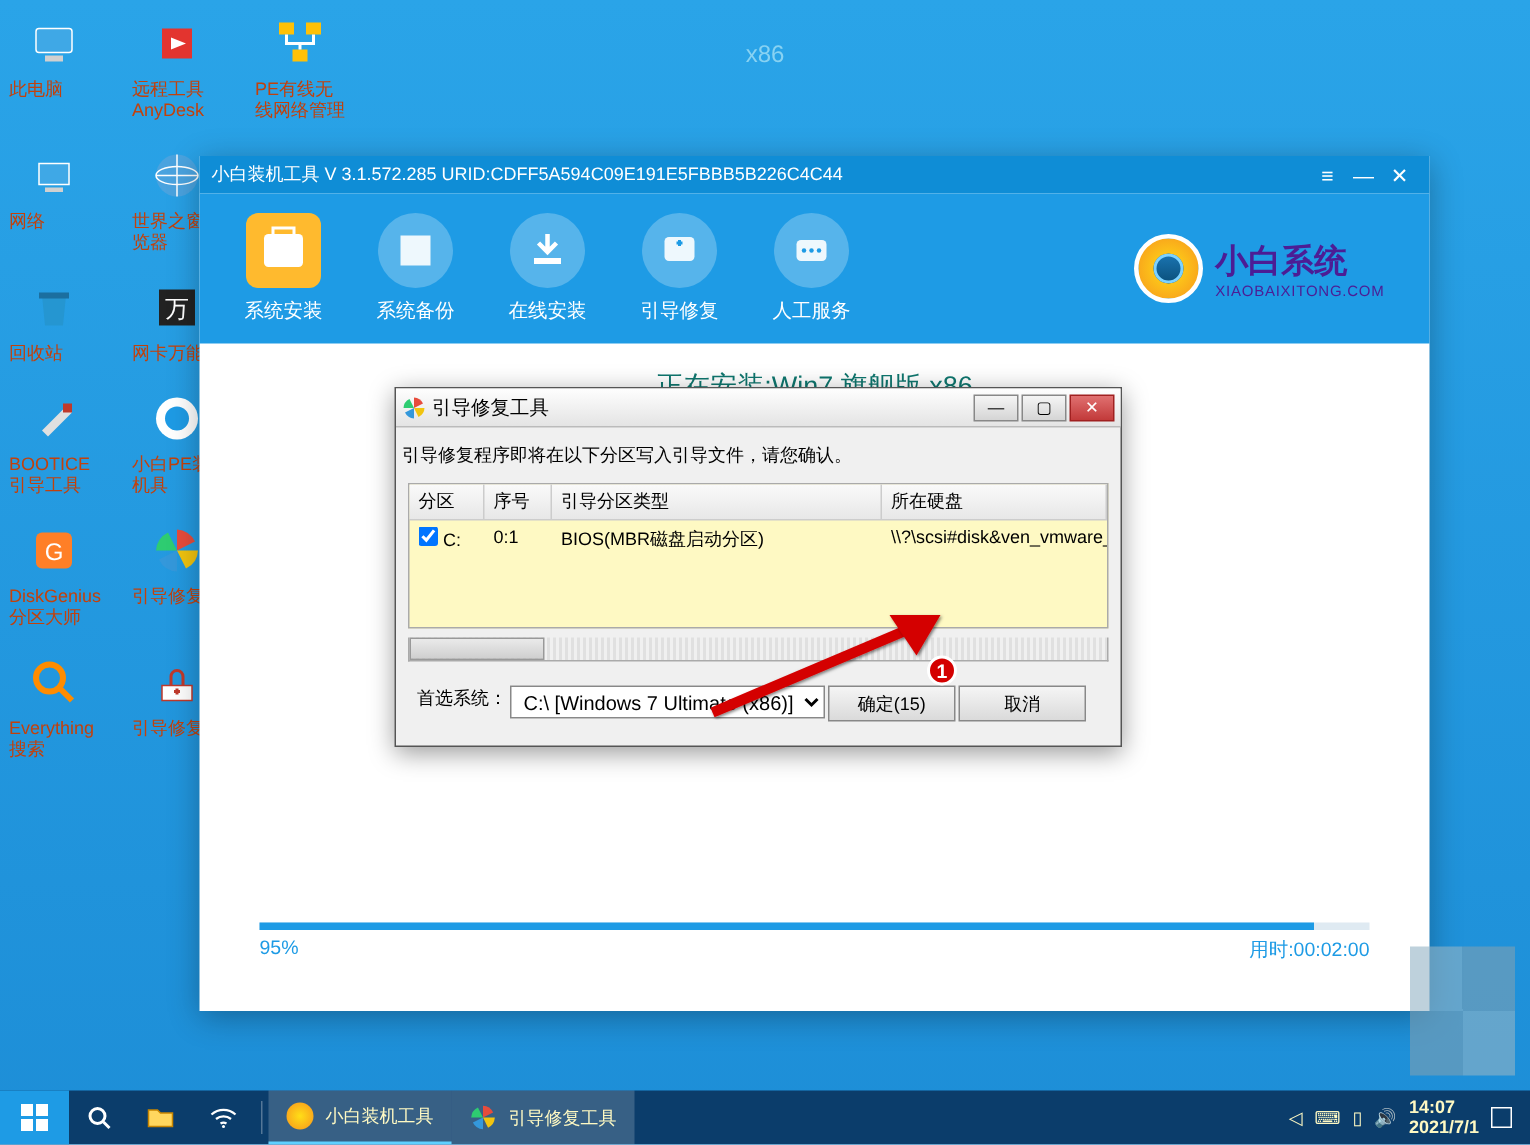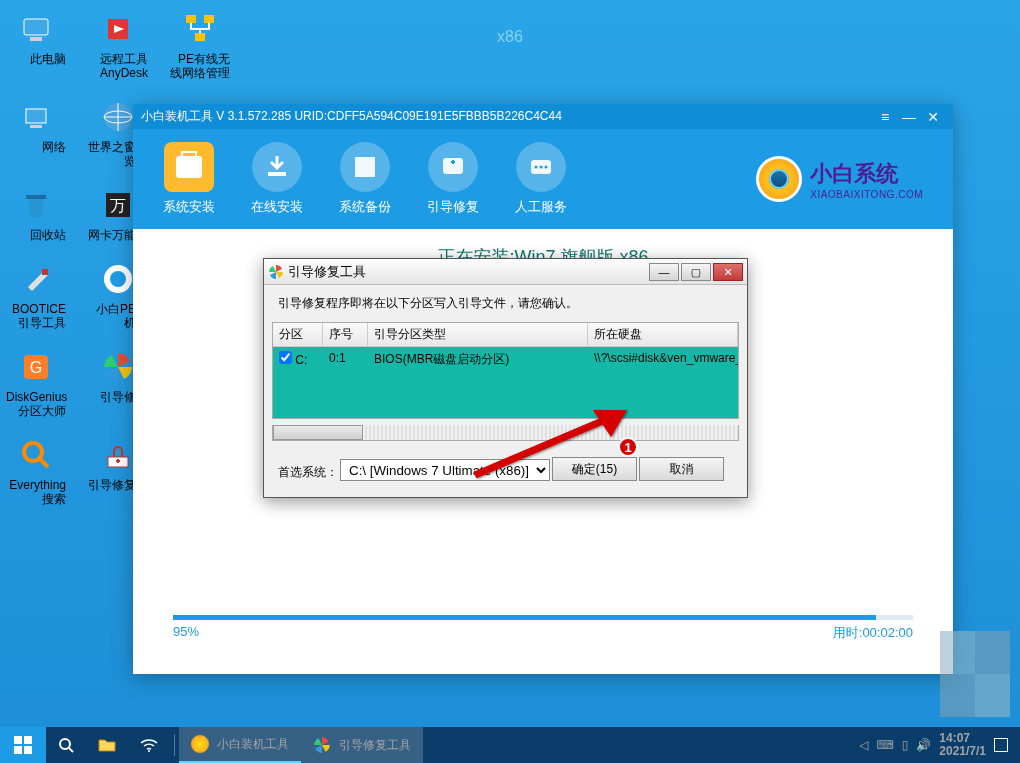--- a/index.html
+++ b/index.html
@@ -4,21 +4,21 @@
 <style>
 * { box-sizing: border-box; margin: 0; padding: 0; font-family: "Microsoft YaHei", sans-serif; }
 body { width: 1020px; height: 763px; background: linear-gradient(#2aa4e8 0%, #1d8ed7 100%); overflow: hidden; position: relative; }
 
 
 .watermark { position:absolute; top:28px; left:50%; transform:translateX(-50%); color:#88d2f2; font-size:16px; }
 
 
 .desktop { position:absolute; top:8px; left:6px; }
 .drow { display:flex; gap:22px; margin-bottom:16px; }
-.dicon { width:60px; text-align:right; color:#000000; font-size:12px; line-height:14px; cursor:pointer; }
+.dicon { width:60px; text-align:left; color:#c2410c; font-size:12px; line-height:14px; cursor:pointer; }
 .dicon .ibox { width:42px; height:42px; margin:0 auto 2px; border-radius:4px; display:flex; align-items:center; justify-content:center; }
 .dicon svg { width:36px; height:36px; }
 
 
 .mainwin { position:absolute; left:133px; top:104px; width:820px; height:570px; background:#fff; box-shadow:0 4px 20px rgba(0,0,0,0.3); }
 .mainwin .titlebar { height:25px; background:#0f8dd6; color:#fff; font-size:12px; display:flex; align-items:center; padding:0 8px; }
 .mainwin .titlebar .title { flex:1; }
 .mainwin .titlebar .tbtn { width:24px; text-align:center; cursor:pointer; font-size:14px; }
 .toolbar { height:100px; background:#1e9be5; display:flex; align-items:center; padding:0 30px; gap:36px; }
 .tool { color:#fff; text-align:center; font-size:13px; cursor:pointer; }
@@ -37,38 +37,38 @@
 .progress-fill { height:100%; background:#1e9be5; }
 .prow{display:flex; justify-content:space-between;}
 
 
 .dlg { position:absolute; left:263px; top:258px; width:485px; background:#f0f0f0; border:1px solid #555; box-shadow:0 4px 16px rgba(0,0,0,0.4); font-size:12px; }
 .dlg .dtitle { height:26px; background:linear-gradient(#fefefe,#e4e4e4); border-bottom:1px solid #bbb; display:flex; align-items:center; padding:0 4px; }
 .dlg .dtitle .pinwheel{width:16px;height:16px;margin-right:4px;}
 .dlg .dtitle .dt { flex:1; font-size:13px; }
 .dlg .dtitle .wbtn { width:30px; height:18px; margin-left:2px; border:1px solid #888; background:linear-gradient(#f5f5f5,#d5d5d5); text-align:center; font-size:11px; line-height:16px; cursor:pointer;}
 .dlg .dtitle .wbtn.close { background:linear-gradient(#e07070,#c23a3a); color:#fff; border-color:#a02020;}
-.dlg .msg { padding:10px 14px; }
-.dlg .grid { margin:0 8px 6px; border:1px solid #aaa; background:#14b8a6; }
+.dlg .msg { padding:10px 4px; }
+.dlg .grid { margin:0 8px 6px; border:1px solid #aaa; background:#fef9c3; }
 .dlg .gh { display:flex; border-bottom:1px solid #ccc; background:linear-gradient(#fafafa,#e7e7e7); }
 .dlg .gh>div { padding:3px 6px; border-right:1px solid #ccc; }
 .dlg .gr { display:flex; }
 .dlg .gr>div { padding:4px 6px; }
 .c1{width:50px;} .c2{width:45px;} .c3{width:220px;} .c4{flex:1; white-space:nowrap; overflow:hidden;}
 .dlg .scrollrow{height:16px; margin:0 8px 12px; background:repeating-linear-gradient(90deg,#e0e0e0,#e0e0e0 2px,#f0f0f0 2px,#f0f0f0 4px); border:1px solid #aaa; border-top:0; position:relative;}
 .dlg .scrollrow .thumb{position:absolute;left:0;top:0;bottom:0;width:90px;background:linear-gradient(#eaeaea,#cfcfcf);border:1px solid #999;}
-.dlg .btnrow { display:flex; align-items:flex-end; gap:2px; padding:4px 14px 16px; }
+.dlg .btnrow { display:flex; align-items:flex-start; gap:2px; padding:4px 14px 16px; }
 .dlg .sel { flex:0 0 200px; height:22px; border:1px solid #888; background:#fff; padding:0 4px;}
 .dlg button.wb { height:24px; width:85px; background:linear-gradient(#f5f5f5,#dadada); border:1px solid #888; cursor:pointer; font-size:12px;}
 
 
 .anno { position:absolute; left:465px; top:395px; width:170px; height:85px; pointer-events:none; }
 
 
-.taskbar { position:absolute; bottom:0; left:0; right:0; height:36px; background:#0b3d6b; display:flex; align-items:center; color:#a3a3a3; font-size:12px;}
+.taskbar { position:absolute; bottom:0; left:0; right:0; height:36px; background:#0b3d6b; display:flex; align-items:center; color:#fef9c3; font-size:12px;}
 .taskbar .start { width:46px; height:36px; background:#1e9be5; display:flex; align-items:center; justify-content:center; cursor:pointer;}
 .taskbar .start svg{width:18px;height:18px;}
 .taskbar .tb { height:36px; padding:0 12px; display:flex; align-items:center; gap:8px; cursor:pointer;}
 .taskbar .tb.active { background:rgba(255,255,255,0.18);}
 .taskbar .tb.sel { border-bottom:2px solid #5fd0ff;}
 .taskbar .tray { margin-left:auto; display:flex; align-items:center; gap:8px; padding:0 12px;}
 .clock{line-height:13px;font-weight:bold;}
 .pinwheel{display:inline-block;}
 .th{position:absolute;right:10px;bottom:46px;width:70px;height:86px;background:repeating-conic-gradient(#7ea0b3 0 25%,#94b4c5 0 50%);filter:blur(0.5px);opacity:0.6;}
 </style>
@@ -228,33 +228,33 @@
           <svg width="50" height="50" viewBox="0 0 50 50">
             <rect x="12" y="14" width="26" height="22" rx="3" fill="#fff"></rect>
             <path d="M18 14v-4h14v4" stroke="#fff" stroke-width="2" fill="none"></path>
           </svg>
         </div>
         <div>系统安装</div>
       </div>
       <div class="tool">
         <div class="tcirc">
           <svg width="50" height="50" viewBox="0 0 50 50">
-            <path d="M25 14v12m-6-6l6 6 6-6" stroke="#fff" stroke-width="3" fill="none"></path>
-            <rect x="16" y="30" width="18" height="4" fill="#fff"></rect>
-          </svg>
-        </div>
-        <div>在线安装</div>
+            <rect x="15" y="15" width="20" height="20" fill="#fff" opacity="0.9"></rect>
+          </svg>
+        </div>
+        <div>系统备份</div>
       </div>
       <div class="tool">
         <div class="tcirc">
           <svg width="50" height="50" viewBox="0 0 50 50">
-            <rect x="15" y="15" width="20" height="20" fill="#fff" opacity="0.9"></rect>
-          </svg>
-        </div>
-        <div>系统备份</div>
+            <path d="M25 14v12m-6-6l6 6 6-6" stroke="#fff" stroke-width="3" fill="none"></path>
+            <rect x="16" y="30" width="18" height="4" fill="#fff"></rect>
+          </svg>
+        </div>
+        <div>在线安装</div>
       </div>
       <div class="tool">
         <div class="tcirc">
           <svg width="50" height="50" viewBox="0 0 50 50">
             <rect x="15" y="16" width="20" height="16" rx="3" fill="#fff" opacity="0.9"></rect>
             <path d="M23 20h4M25 18v4" stroke="#1e9be5" stroke-width="2"></path>
           </svg>
         </div>
         <div>引导修复</div>
       </div>

